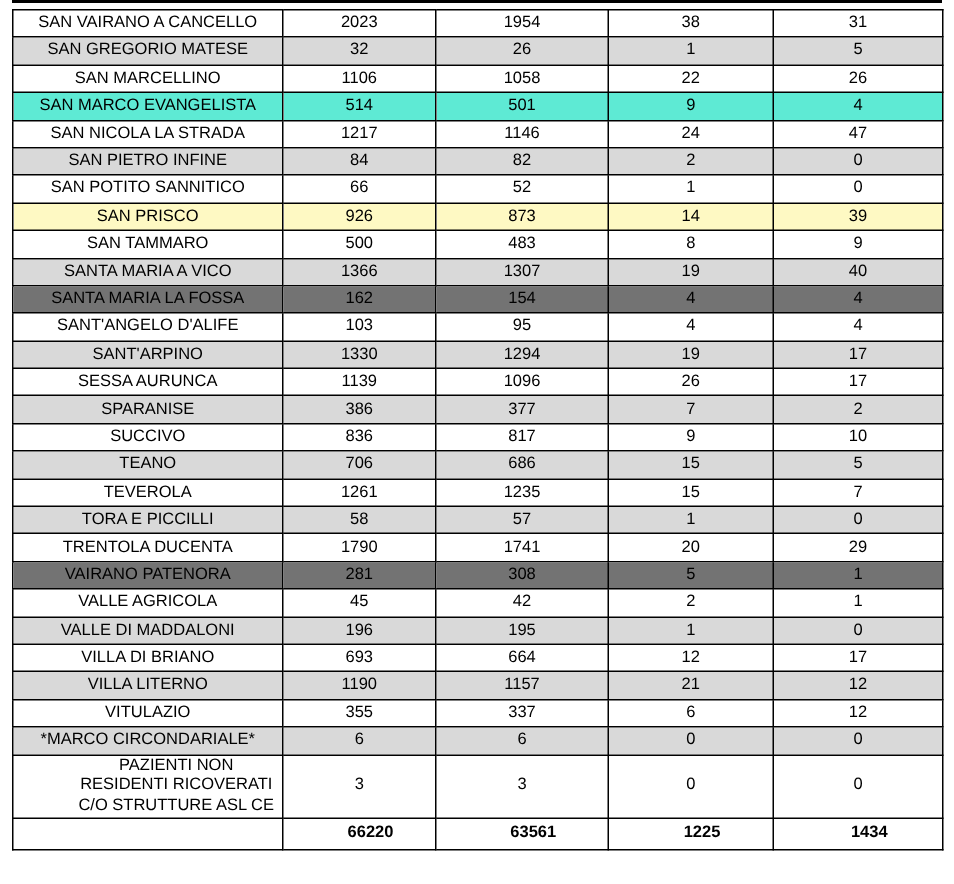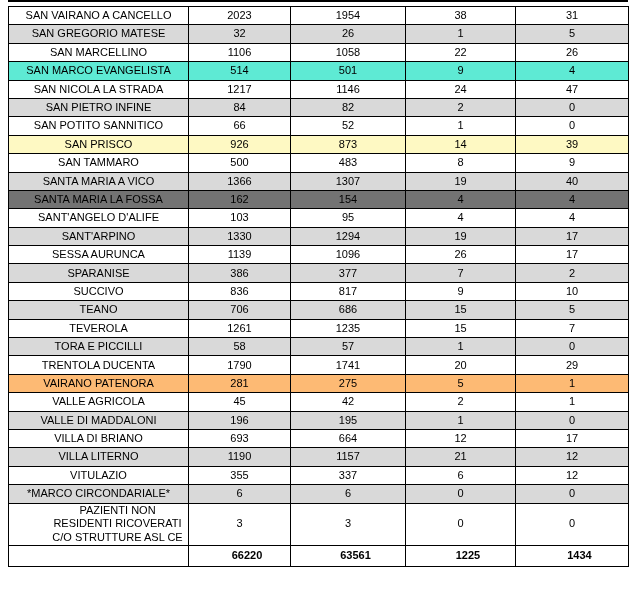--- a/index.html
+++ b/index.html
@@ -200,24 +200,24 @@
           <td>1</td>
           <td>0</td>
         </tr>
         <tr>
           <td class="name-cell">TRENTOLA DUCENTA</td>
           <td>1790</td>
           <td>1741</td>
           <td>20</td>
           <td>29</td>
         </tr>
-        <tr style="background: #fdba74; margin-top: 28px;">
+        <tr style="background: #737373; margin-top: 28px;">
           <td class="name-cell">VAIRANO PATENORA</td>
           <td>281</td>
-          <td>275</td>
+          <td>308</td>
           <td>5</td>
           <td>1</td>
         </tr>
         <tr>
           <td class="name-cell">VALLE AGRICOLA</td>
           <td>45</td>
           <td>42</td>
           <td>2</td>
           <td>1</td>
         </tr>

